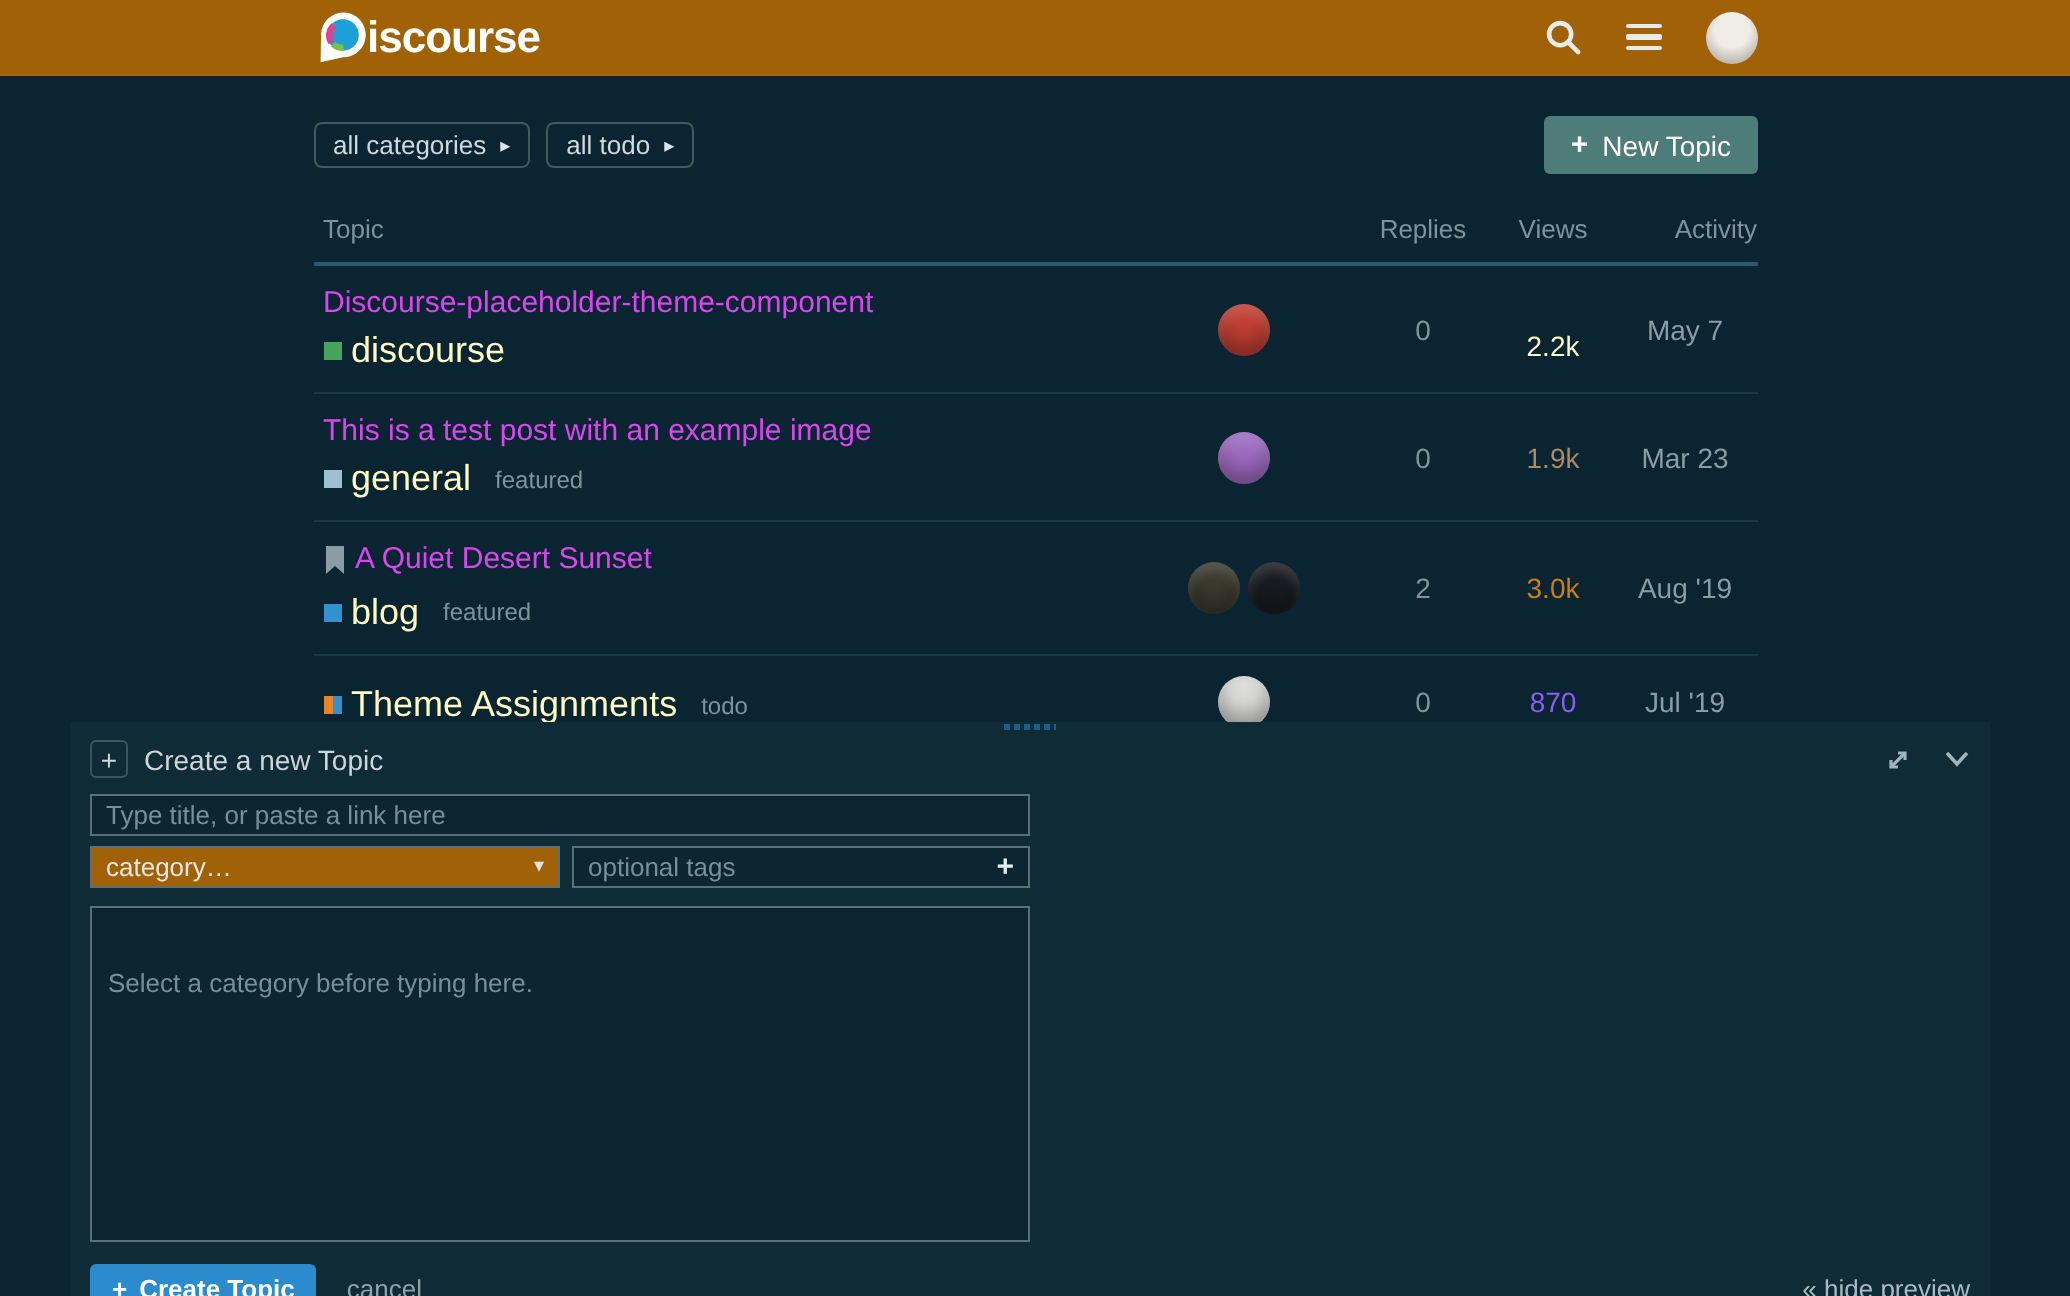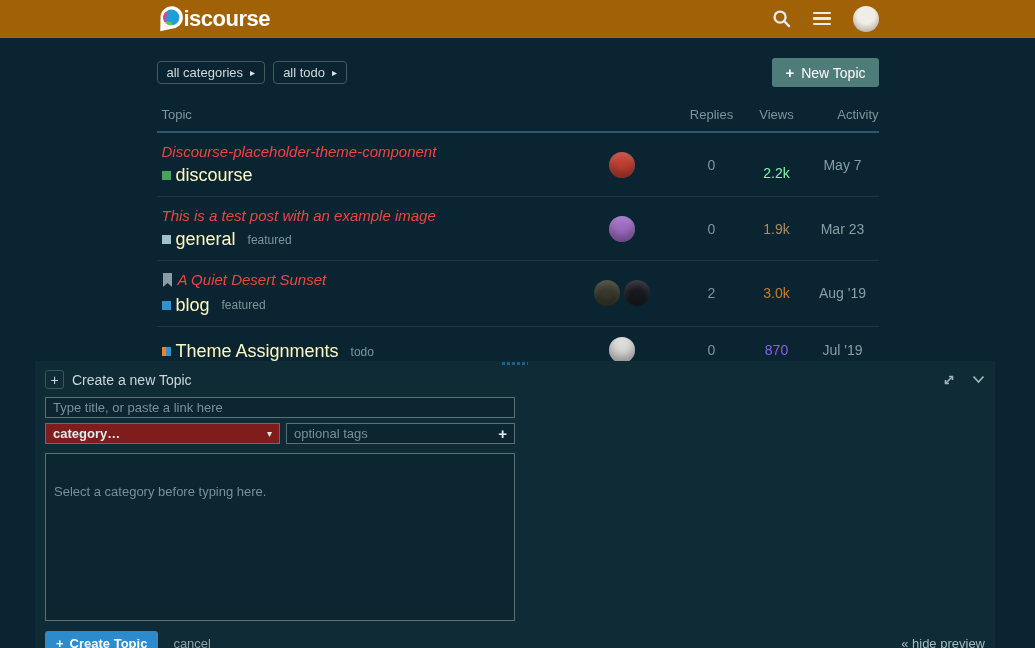--- a/index.html
+++ b/index.html
@@ -49,21 +49,21 @@
   .topic-list { margin-top:14px; }
   .tl-header { display:flex; align-items:center; color:#7e939c; font-size:13px;
     padding:6px 0 9px 5px; border-bottom:2px solid #2a5a6e; }
   .col-topic { flex:1; }
   .col-posters { width:110px; }
   .col-replies { width:70px; text-align:center; }
   .col-views { width:60px; text-align:center; }
   .col-activity { width:72px; text-align:right; }
   .topic-row { display:flex; align-items:center; padding:10px 0 10px 5px;
     border-bottom:1px solid #1b3944; }
-  .topic-title { color:#ef4444; font-size:15px; text-decoration:none; cursor:pointer; display:inline-flex; align-items:center; gap:5px;font-style:italic; }
+  .topic-title { color:#d946ef; font-size:15px; text-decoration:none; cursor:pointer; display:inline-flex; align-items:center; gap:5px; }
   .pin-icon svg { display:block; }
   .topic-meta { margin-top:4px; display:flex; align-items:center; gap:12px; }
   .badge-wrapper { display:inline-flex; align-items:center; gap:5px; cursor:pointer; }
   .badge-square { width:9px; height:9px; display:inline-block; }
   .badge-name { color:#fef9c3; font-size:18px; }
   .tag { color:#7e939b; font-size:12px; cursor:pointer; }
   .cell-posters { width:110px; display:flex; justify-content:center; gap:4px; }
   .avatar { width:26px; height:26px; border-radius:50%; display:inline-block; cursor:pointer;
     box-shadow: inset 0 -6px 10px rgba(0,0,0,0.35), inset 0 4px 6px rgba(255,255,255,0.18); }
   .cell-num { width:70px; text-align:center; color:#7f949c; font-size:14px; }
@@ -93,22 +93,22 @@
   .composer-form { width:470px; margin-top:8px; }
   .composer-form input[type="text"], .composer-form textarea {
     font-family:"Liberation Sans","DejaVu Sans",sans-serif;
     background:#0b2631; border:1px solid #5a7077; color:#dfe6e9;
     font-size:13px; width:100%; border-radius:0;
   }
   .composer-form input[type="text"]::placeholder, .composer-form textarea::placeholder { color:#76909a; opacity:1; }
   .title-input { height:21px; padding:2px 7px; }
   .cat-tag-row { display:flex; gap:6px; margin-top:5px; }
   .category-select {
-    width:235px; height:21px; border:1px solid #5a7077; background:#7f1d1d;
-    display:flex; align-items:center; padding:0 7px; cursor:pointer;font-weight:bold;
+    width:235px; height:21px; border:1px solid #5a7077; background:#a16207;
+    display:flex; align-items:center; padding:0 7px; cursor:pointer;
   }
   .category-select .sel-text { color:#e2e8ea; font-size:13px; }
   .category-select .caret-d { margin-left:auto; color:#dfe5e7; font-size:10px; }
   .tags-box { flex:1; height:21px; border:1px solid #5a7077; background:#0b2631;
     display:flex; align-items:center; padding:0 7px; cursor:text; }
   .tags-box input { border:none !important; background:transparent !important; flex:1; padding:0; height:17px; }
   .tags-box .plus { color:#e6ebee; font-size:15px; font-weight:bold; margin-left:6px; }
   .body-area { margin-top:9px; height:168px; resize:none; padding:30px 8px 8px 8px; }
   .composer-footer { display:flex; align-items:center; margin-top:6px; }
   .btn-create {
@@ -186,21 +186,21 @@
             <span class="badge-square" style="background: rgb(70, 163, 90);"></span>
             <span class="badge-name">discourse</span>
           </span>
           <span class="tag"></span>
         </div>
       </div>
       <div class="cell-posters">
         <span class="avatar" style="background: rgb(194, 63, 51);"></span>
       </div>
       <div class="cell-num">0</div>
-      <div class="cell-views" style="color: #86efac; margin-top: 17px;">2.2k</div>
+      <div class="cell-views" style="color: #fef9c3; margin-top: 17px;">2.2k</div>
       <div class="cell-date">May 7</div>
     </div>
 
     <div class="topic-row">
       <div class="col-topic">
         <a class="topic-title">This is a test post with an example image</a>
         <div class="topic-meta">
           <span class="badge-wrapper">
             <span class="badge-square" style="background: rgb(159, 192, 206);"></span>
             <span class="badge-name">general</span>

